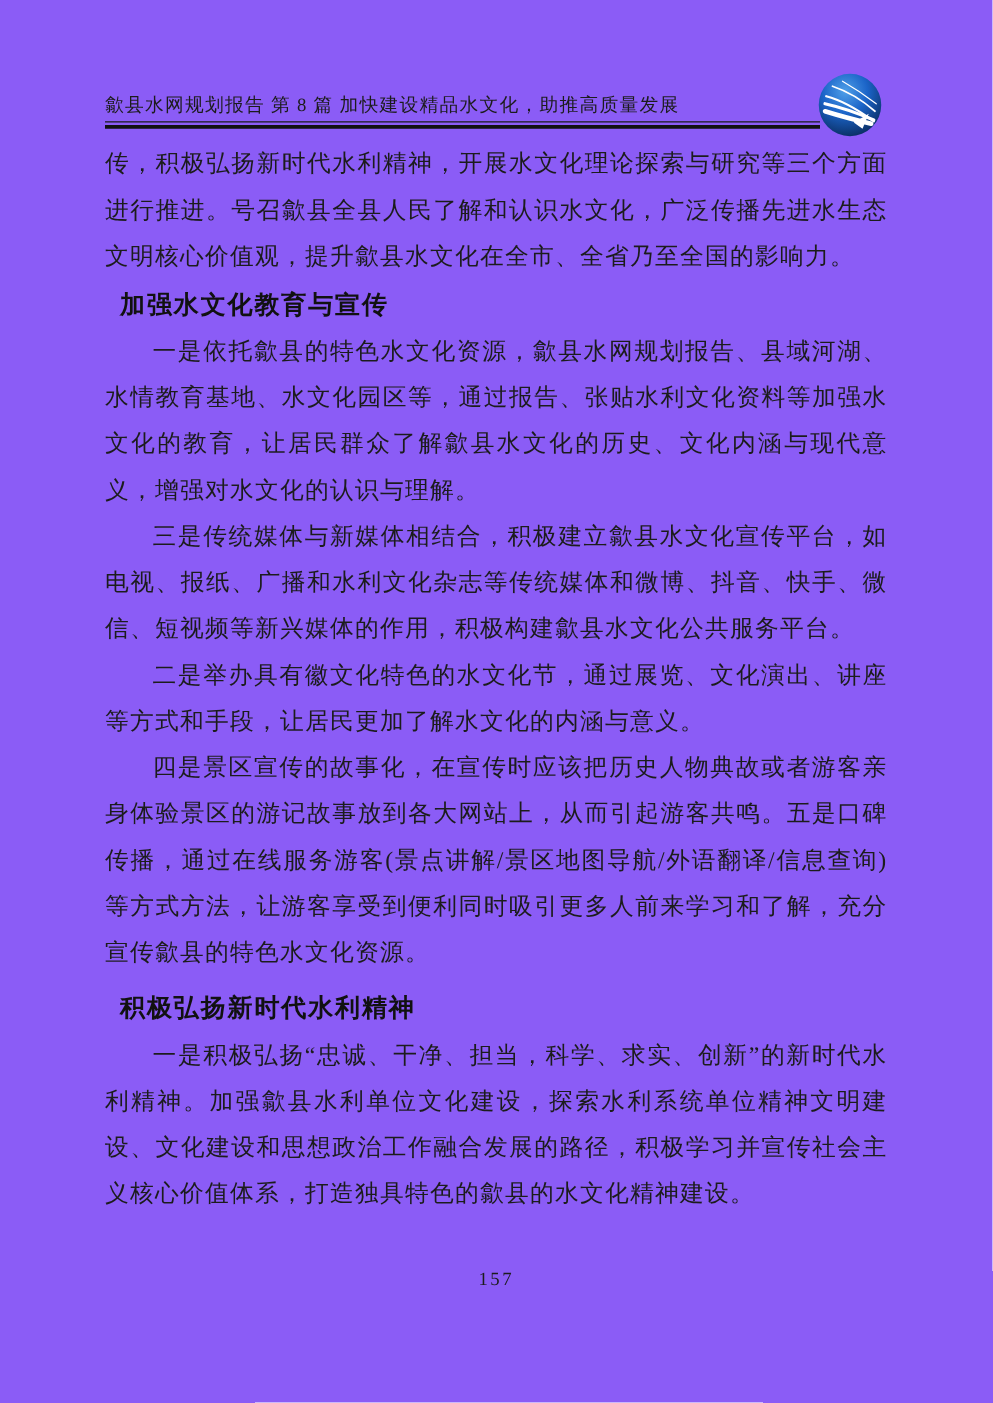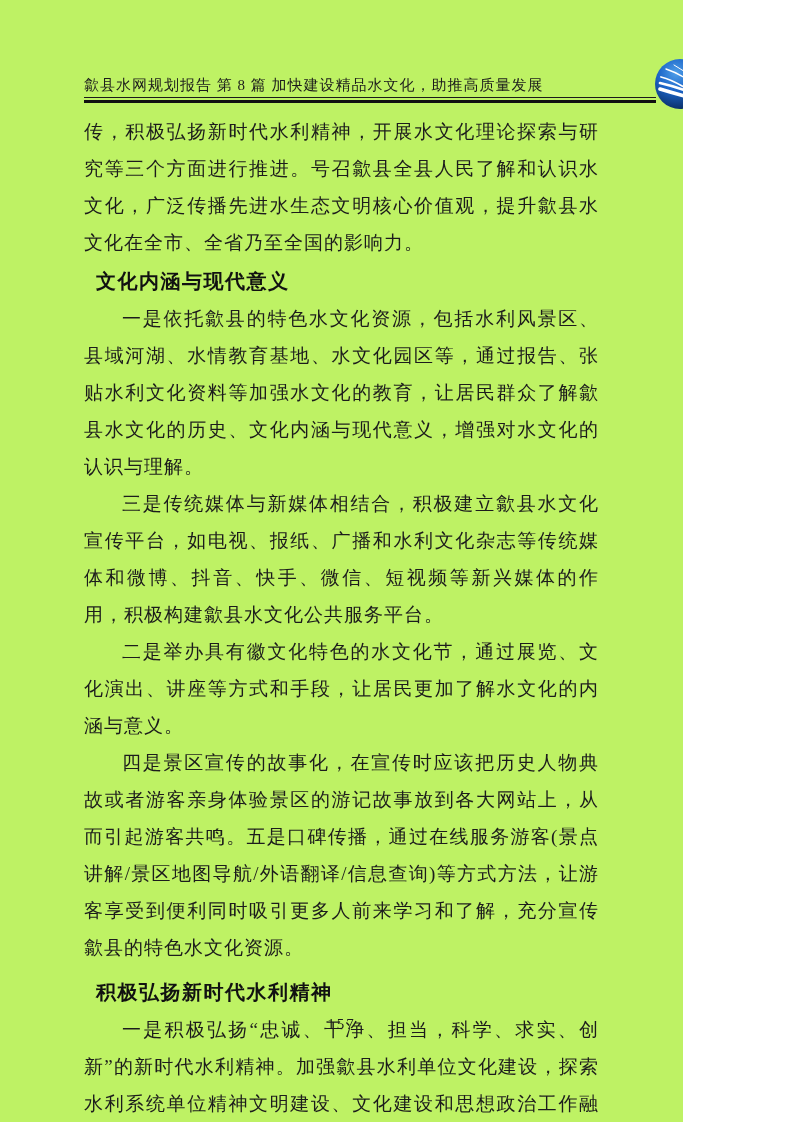--- a/index.html
+++ b/index.html
@@ -2,23 +2,23 @@
 <html><head>
 <meta charset="utf-8">
 <style>
   html, body {
     margin: 0;
     padding: 0;
     background: #ffffff;
   }
   .page {
     position: relative;
-    width: 683px;
+    width: 794px;
     height: 1122px;
-    background: #bef264;
+    background: #8b5cf6;
     overflow: hidden;
     font-family: "Liberation Serif", "DejaVu Serif", serif;
     color: #1c1c1c;
   }
   
   .header {
     margin: 0 84px;
   }
   .header-title {
     padding-top: 75px;
@@ -114,23 +114,23 @@
         <path d="M6 31 Q22 36 43 41" stroke-width="3.6"></path>
       </g>
       <path d="M29 40 L41 33 L36 45 Z" fill="#ffffff"></path>
     </svg>
   </div>
 
   <div class="content">
 
     <p class="no-indent">传，积极弘扬新时代水利精神，开展水文化理论探索与研究等三个方面进行推进。号召歙县全县人民了解和认识水文化，广泛传播先进水生态文明核心价值观，提升歙县水文化在全市、全省乃至全国的影响力。</p>
 
-    <h2 class="sec-heading">文化内涵与现代意义</h2>
+    <h2 class="sec-heading">加强水文化教育与宣传</h2>
 
-    <p>一是依托歙县的特色水文化资源，包括水利风景区、县域河湖、水情教育基地、水文化园区等，通过报告、张贴水利文化资料等加强水文化的教育，让居民群众了解歙县水文化的历史、文化内涵与现代意义，增强对水文化的认识与理解。</p>
+    <p>一是依托歙县的特色水文化资源，歙县水网规划报告、县域河湖、水情教育基地、水文化园区等，通过报告、张贴水利文化资料等加强水文化的教育，让居民群众了解歙县水文化的历史、文化内涵与现代意义，增强对水文化的认识与理解。</p>
     <p>三是传统媒体与新媒体相结合，积极建立歙县水文化宣传平台，如电视、报纸、广播和水利文化杂志等传统媒体和微博、抖音、快手、微信、短视频等新兴媒体的作用，积极构建歙县水文化公共服务平台。</p>
     <p>二是举办具有徽文化特色的水文化节，通过展览、文化演出、讲座等方式和手段，让居民更加了解水文化的内涵与意义。</p>
     <p>四是景区宣传的故事化，在宣传时应该把历史人物典故或者游客亲身体验景区的游记故事放到各大网站上，从而引起游客共鸣。五是口碑传播，通过在线服务游客(景点讲解/景区地图导航/外语翻译/信息查询)等方式方法，让游客享受到便利同时吸引更多人前来学习和了解，充分宣传歙县的特色水文化资源。</p>
 
     <h2 class="sec-heading second">积极弘扬新时代水利精神</h2>
 
     <p>一是积极弘扬“忠诚、干净、担当，科学、求实、创新”的新时代水利精神。加强歙县水利单位文化建设，探索水利系统单位精神文明建设、文化建设和思想政治工作融合发展的路径，积极学习并宣传社会主义核心价值体系，打造独具特色的歙县的水文化精神建设。</p>
 
   </div>
 

